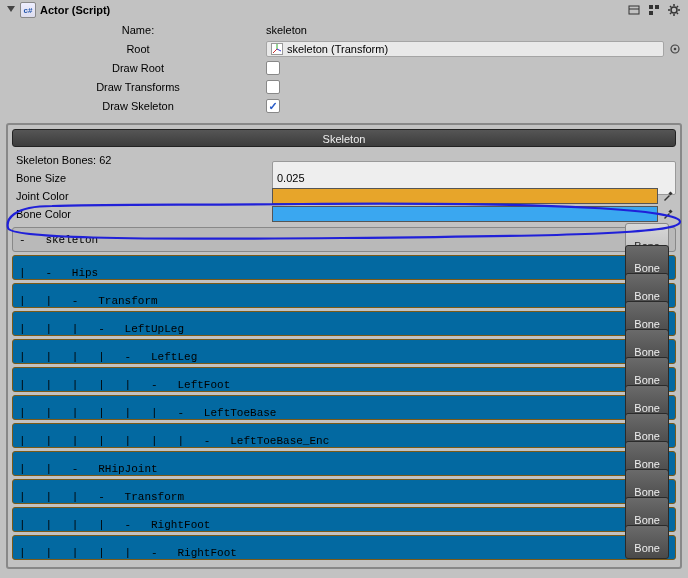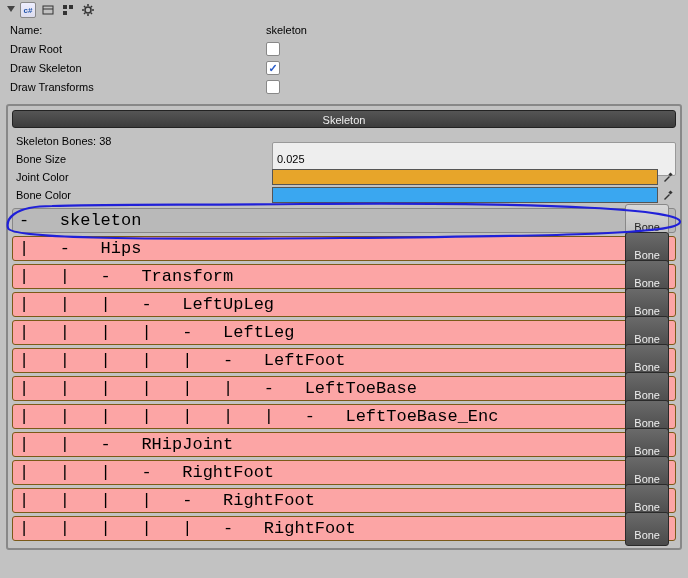--- a/index.html
+++ b/index.html
@@ -47,20 +47,21 @@
   }
   .field-row {
     display:flex;
     align-items:center;
     height:18px;
     margin: 1px 0;
   }
   .field-label {
     width: 260px;
     padding-left: 4px;
+    text-align: center;
   }
   .object-field {
     flex:1;
     height:16px;
     background: #e9e9e9;
     border: 1px solid #a5a5a5;
     border-radius: 2px;
     display:flex;
     align-items:center;
     padding: 0 4px;
@@ -138,26 +139,26 @@
   .bone-row {
     display:flex;
     align-items:center;
     height:25px;
     border:1px solid #7a5a18;
     border-radius:3px;
     margin:3px 0;
     padding:0 6px;
     gap:6px;
   }
-  .bone-row.orange { background:#fca5a5; }
+  .bone-row.orange { background:#0369a1;align-items:flex-end; }
   .bone-row.grey { background:#b9b9b9; border-color:#888; }
   .bone-text {
     flex:1;
     font-family: "Courier New", monospace;
-    font-size:17px;
+    font-size:11px;
     white-space:pre;
     letter-spacing:0;
   }
   .bone-btn {
     height:18px;
     padding:16px 8px;
     background: linear-gradient(#6a6a6a,#4a4a4a);
     color:#eee;
     border:1px solid #2a2a2a;
     border-radius:3px;
@@ -180,20 +181,21 @@
 
 <div class="component">
 
   <div class="header">
     <span class="foldout">
       <svg width="8" height="8" viewBox="0 0 8 8">
           <polygon points="0,0 8,0 4,6" fill="#444"></polygon>
         </svg>
     </span>
     <span class="script-icon">c#</span>
+    <span class="header-title">Actor (Script)</span>
     <span class="header-icons">
       <span class="hdr-btn">
         <svg width="12" height="12" viewBox="0 0 12 12">
             <rect x="1" y="2" width="10" height="8" fill="none" stroke="#333" stroke-width="1"></rect>
             <line x1="1" y1="5" x2="11" y2="5" stroke="#333"></line>
           </svg>
       </span>
       <span class="hdr-btn">
         <svg width="12" height="12" viewBox="0 0 12 12">
             <rect x="1" y="1" width="4" height="4" fill="#333"></rect>
@@ -217,39 +219,58 @@
           </svg>
       </span>
     </span>
   </div>
 
   <div class="field-row">
     <span class="field-label">Name:</span>
     <span style="flex:1;">skeleton</span>
   </div>
 
+  <div class="field-row">
+    <span class="field-label">Root</span>
+    <span class="object-field">
+      <span class="obj-icon">
+        <svg width="10" height="10" viewBox="0 0 10 10">
+            <line x1="1" y1="9" x2="5" y2="5" stroke="#c33"></line>
+            <line x1="5" y1="5" x2="5" y2="0" stroke="#3a3"></line>
+            <line x1="5" y1="5" x2="9" y2="7" stroke="#33c"></line>
+          </svg>
+      </span>
+      <span>skeleton (Transform)</span>
+    </span>
+    <span class="object-picker-dot">
+      <svg width="10" height="10" viewBox="0 0 10 10">
+          <circle cx="5" cy="5" r="4" fill="none" stroke="#444" stroke-width="1.2"></circle>
+          <circle cx="5" cy="5" r="1.3" fill="#444"></circle>
+        </svg>
+    </span>
+  </div>
 
   <div class="field-row">
     <span class="field-label">Draw Root</span>
     <span class="checkbox"></span>
   </div>
   <div class="field-row">
+    <span class="field-label">Draw Transforms</span>
+    <span class="checkbox"></span>
+  </div>
+  <div class="field-row">
     <span class="field-label">Draw Skeleton</span>
     <span class="checkbox checked"></span>
   </div>
-  <div class="field-row">
-    <span class="field-label">Draw Transforms</span>
-    <span class="checkbox"></span>
-  </div>
 
   <div class="panel">
     <div class="panel-title">Skeleton</div>
 
     <div class="prop-row">
-      <span class="prop-label">Skeleton Bones: 38</span>
+      <span class="prop-label">Skeleton Bones: 62</span>
     </div>
     <div class="prop-row">
       <span class="prop-label">Bone Size</span>
       <input class="num-input" value="0.025" style="">
     </div>
     <div class="prop-row">
       <span class="prop-label">Joint Color</span>
       <span class="color-field" style="background:#e7a52a"></span>
       <span class="eyedrop">
         <svg width="12" height="12" viewBox="0 0 12 12">
@@ -300,21 +321,21 @@
         </div>
         <div class="bone-row orange">
           <span class="bone-text">|   |   |   |   |   |   |   -   LeftToeBase_Enc</span>
           <button class="bone-btn">Bone</button>
         </div>
         <div class="bone-row orange">
           <span class="bone-text">|   |   -   RHipJoint</span>
           <button class="bone-btn">Bone</button>
         </div>
         <div class="bone-row orange">
-          <span class="bone-text">|   |   |   -   RightFoot</span>
+          <span class="bone-text">|   |   |   -   Transform</span>
           <button class="bone-btn">Bone</button>
         </div>
         <div class="bone-row orange">
           <span class="bone-text">|   |   |   |   -   RightFoot</span>
           <button class="bone-btn">Bone</button>
         </div>
         <div class="bone-row orange">
           <span class="bone-text">|   |   |   |   |   -   RightFoot</span>
           <button class="bone-btn">Bone</button>
         </div>

